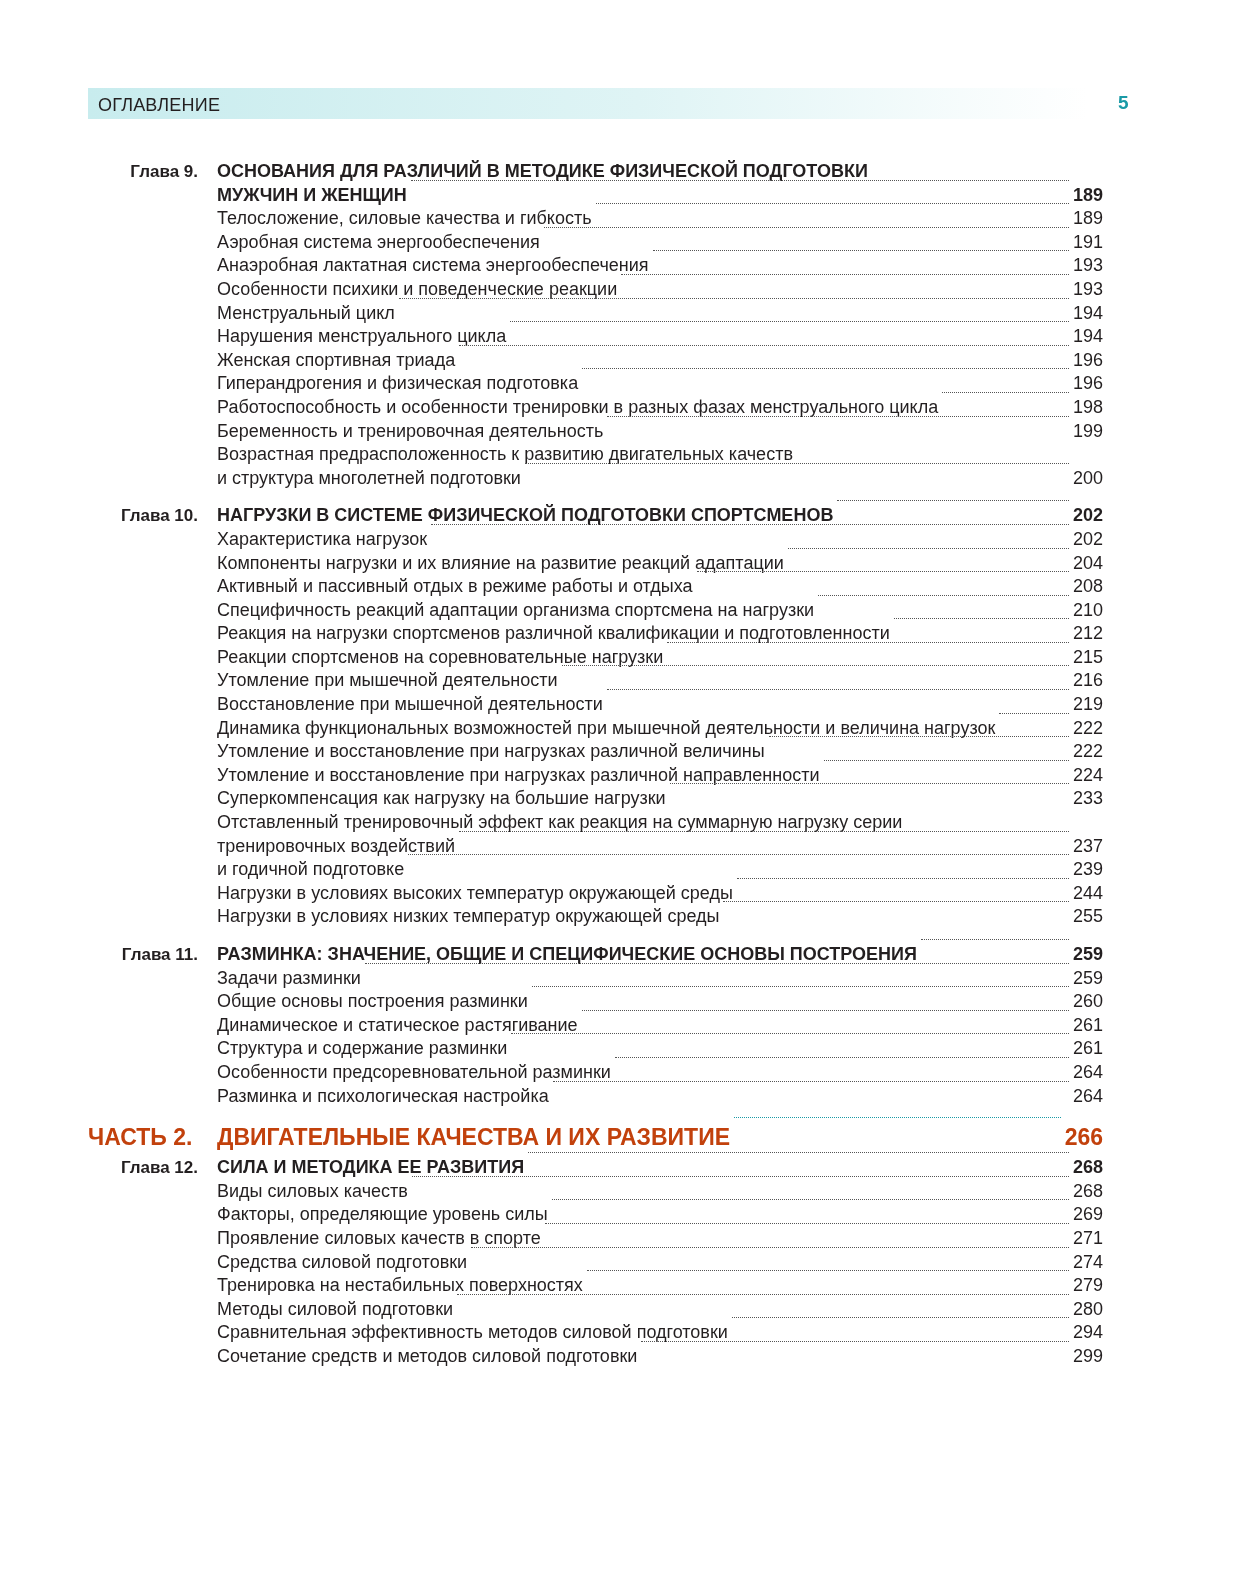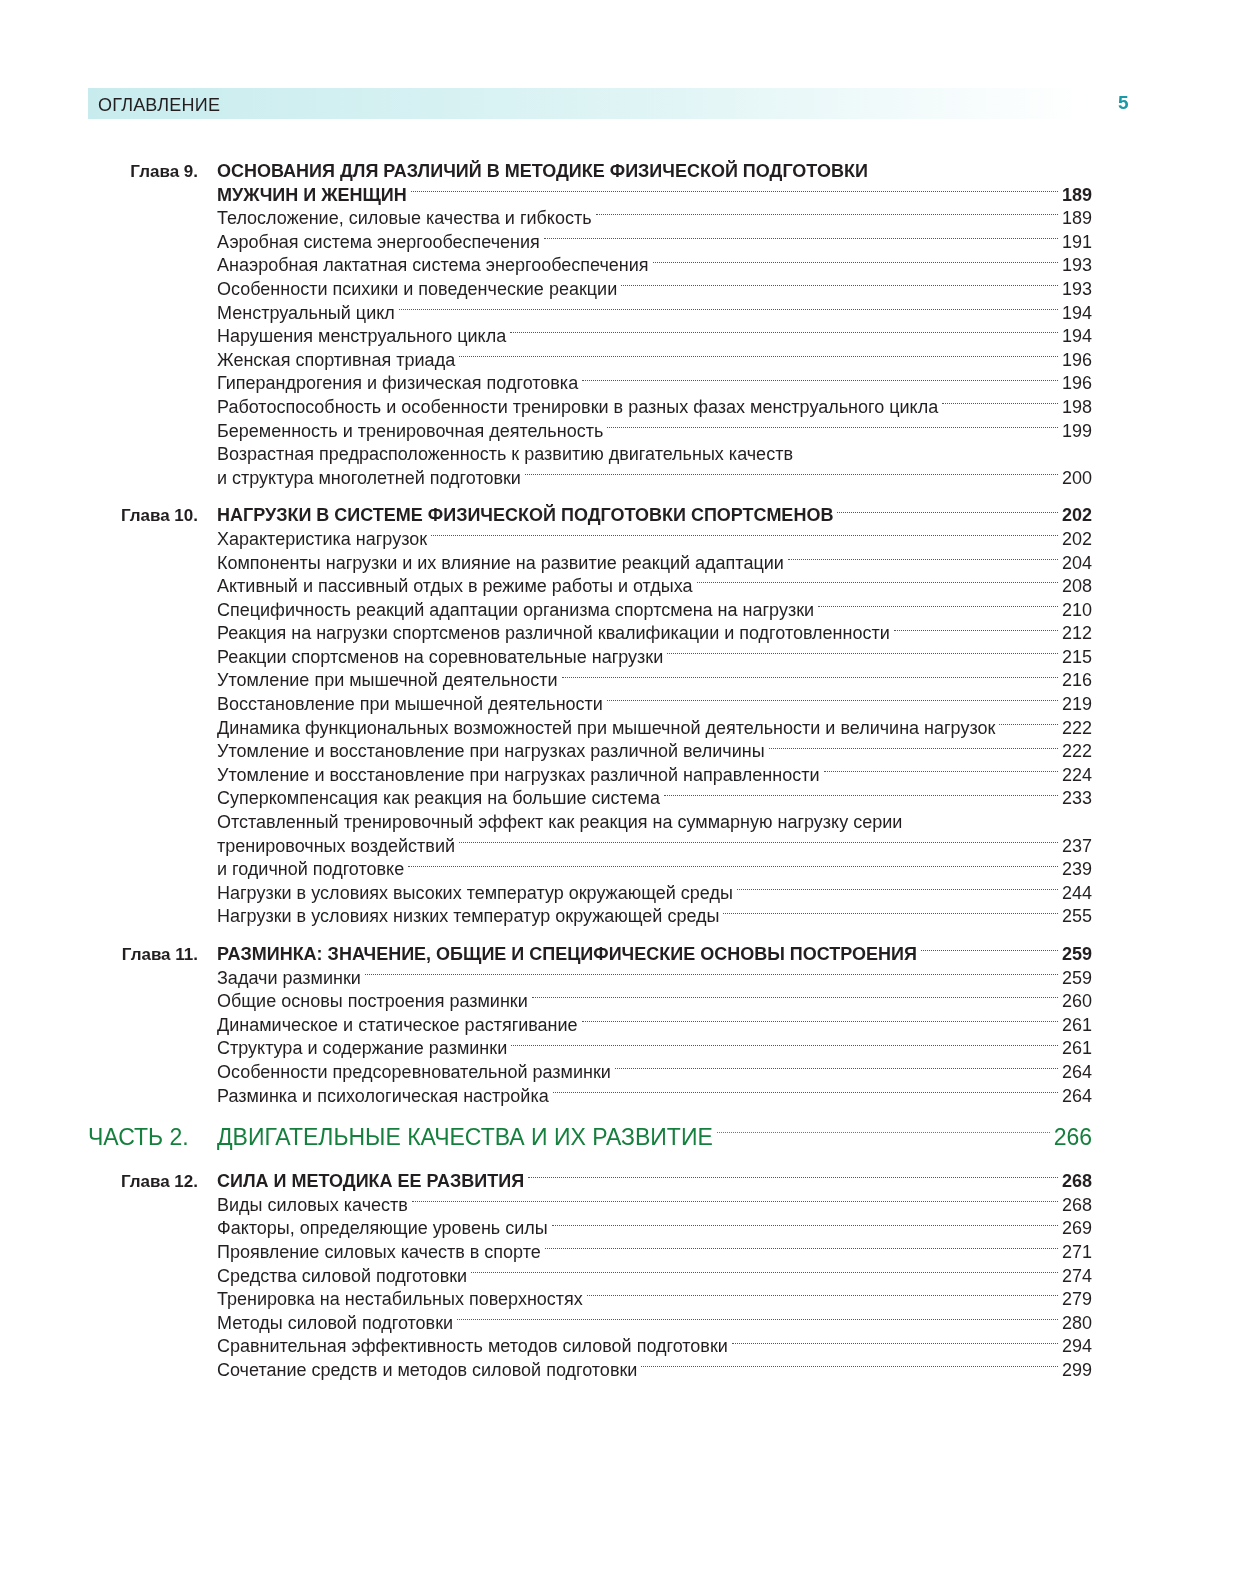--- a/index.html
+++ b/index.html
@@ -7,26 +7,26 @@
          font-family: "Liberation Sans", sans-serif; color: #231f20; }
   .header-band { position: absolute; left: 88px; top: 88px; width: 1000px; height: 31px;
     background: linear-gradient(to right, #c8ecee 0%, #dff4f5 55%, #ffffff 100%); }
   .header-title { position: absolute; left: 98px; top: 95px; font-size: 18px; letter-spacing: 0.2px; color: #231f20; }
   .page-num { position: absolute; left: 1118px; top: 92px; font-size: 19px; font-weight: bold; color: #1a9aa6; }
 
   .toc { position: absolute; left: 0; top: 160px; width: 1241px; }
   .chapter { position: relative; margin-bottom: 14px; }
   .row { position: relative; height: 23.6px; line-height: 23.6px; font-size: 18px; }
   .label-left { position: absolute; left: 88px; width: 110px; text-align: right; font-weight: bold; font-size: 17px; }
-  .entry { position: absolute; left: 217px; right: 149px; display: flex; align-items: center; white-space: nowrap; }
+  .entry { position: absolute; left: 217px; right: 138px; display: flex; align-items: flex-start; white-space: nowrap; }
   .entry .txt { flex: 0 0 auto; }
   .entry .dots { flex: 1 1 auto; margin: 0 4px; border-bottom: 1px dotted #555; height: 0; transform: translateY(-4px); min-width: 8px; }
   .entry .pg { flex: 0 0 auto; }
   .bold { font-weight: bold; }
-  .part { position: relative; height: 30px; line-height: 30px; margin: 4px 0 18px 0; color: #15803d; font-weight: normal; font-size: 23px; }
+  .part { position: relative; height: 30px; line-height: 30px; margin: 4px 0 4px 0; color: #c2410c; font-weight: bold; font-size: 23px; }
   .part .part-label { position: absolute; left: 88px; }
   .part .entry { left: 217px; }
   .part .entry .dots { border-bottom: 1.5px dotted #1a9aa6; transform: translateY(-5px); }
 </style>
 </head>
 <body>
 
 <div class="header-band"></div>
 <div class="header-title">ОГЛАВЛЕНИЕ</div>
 <div class="page-num">5</div>
@@ -215,21 +215,21 @@
         </div>
         <div class="row">
           <div class="entry">
             <span class="txt">Утомление и восстановление при нагрузках различной направленности</span>
             <span class="dots"></span>
             <span class="pg">224</span>
           </div>
         </div>
         <div class="row">
           <div class="entry">
-            <span class="txt">Суперкомпенсация как реакция на большие система</span>
+            <span class="txt">Суперкомпенсация как нагрузку на большие нагрузки</span>
             <span class="dots"></span>
             <span class="pg">233</span>
           </div>
         </div>
       </div>
     <div class="row">
         <div class="entry">
           <span class="txt">Отставленный тренировочный эффект как реакция на суммарную нагрузку серии</span>
         </div>
       </div>

